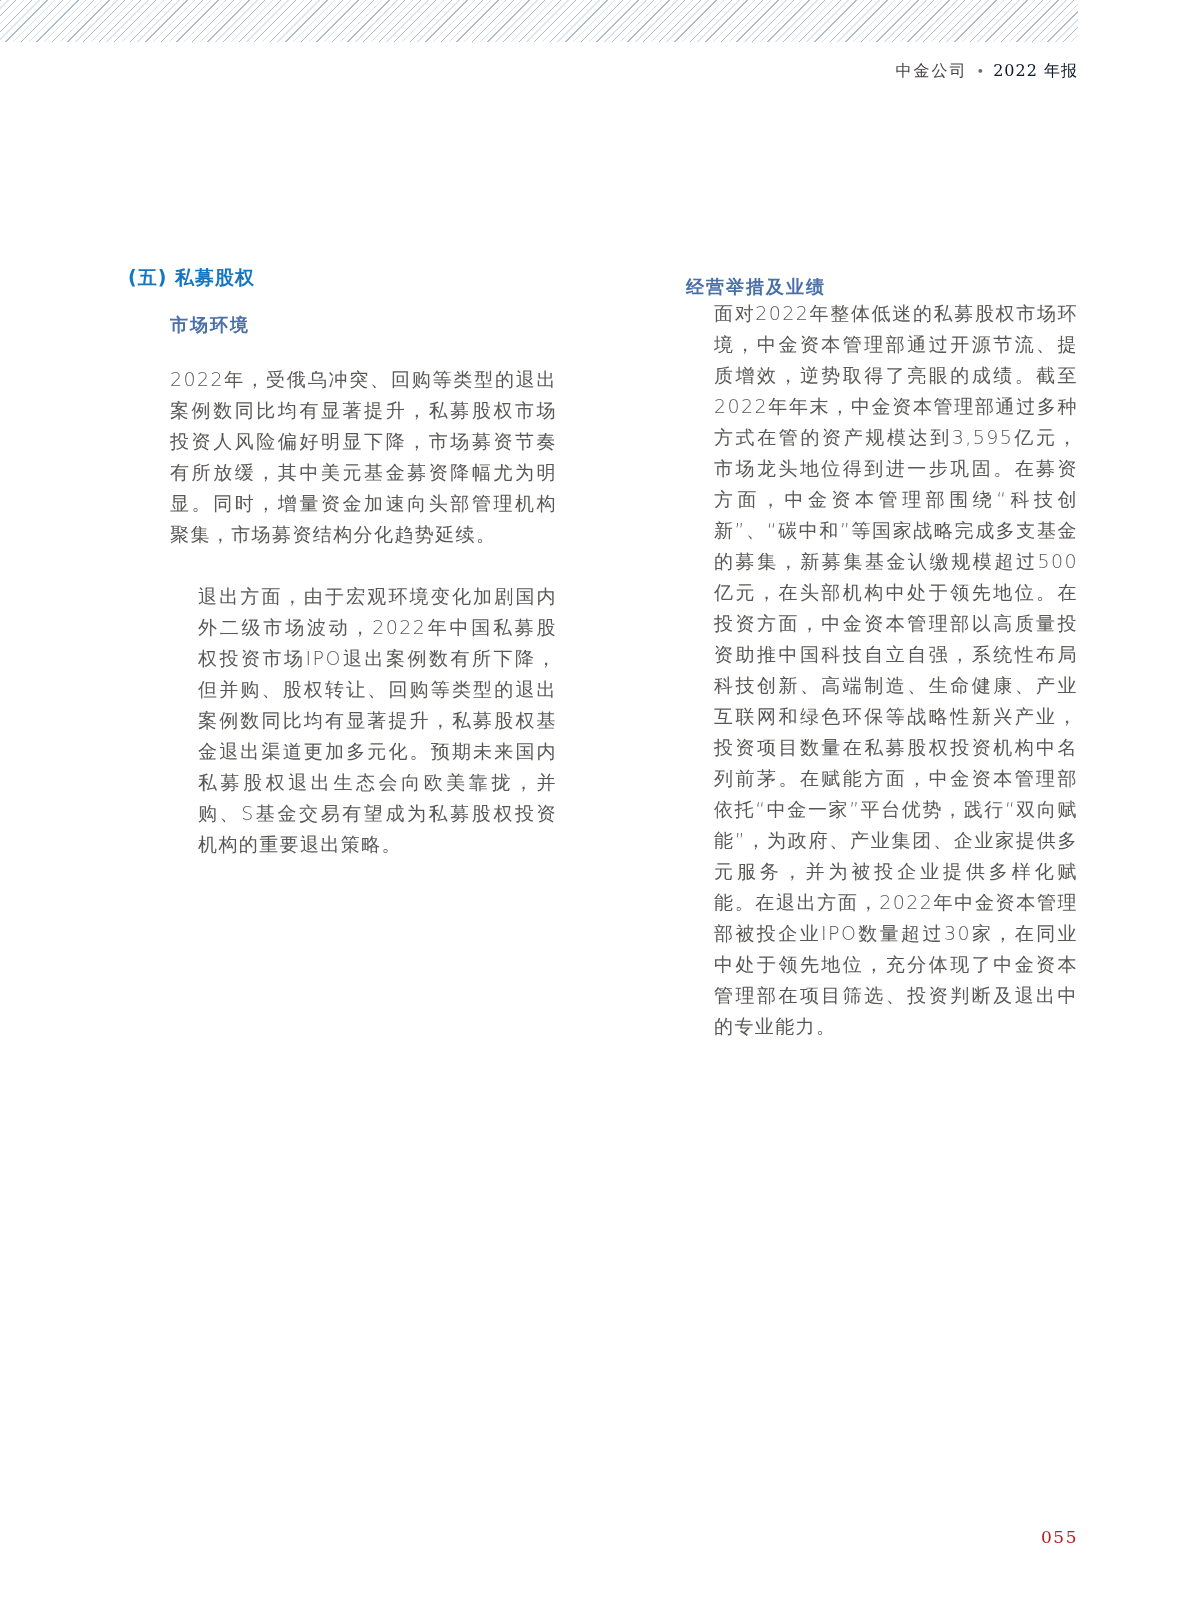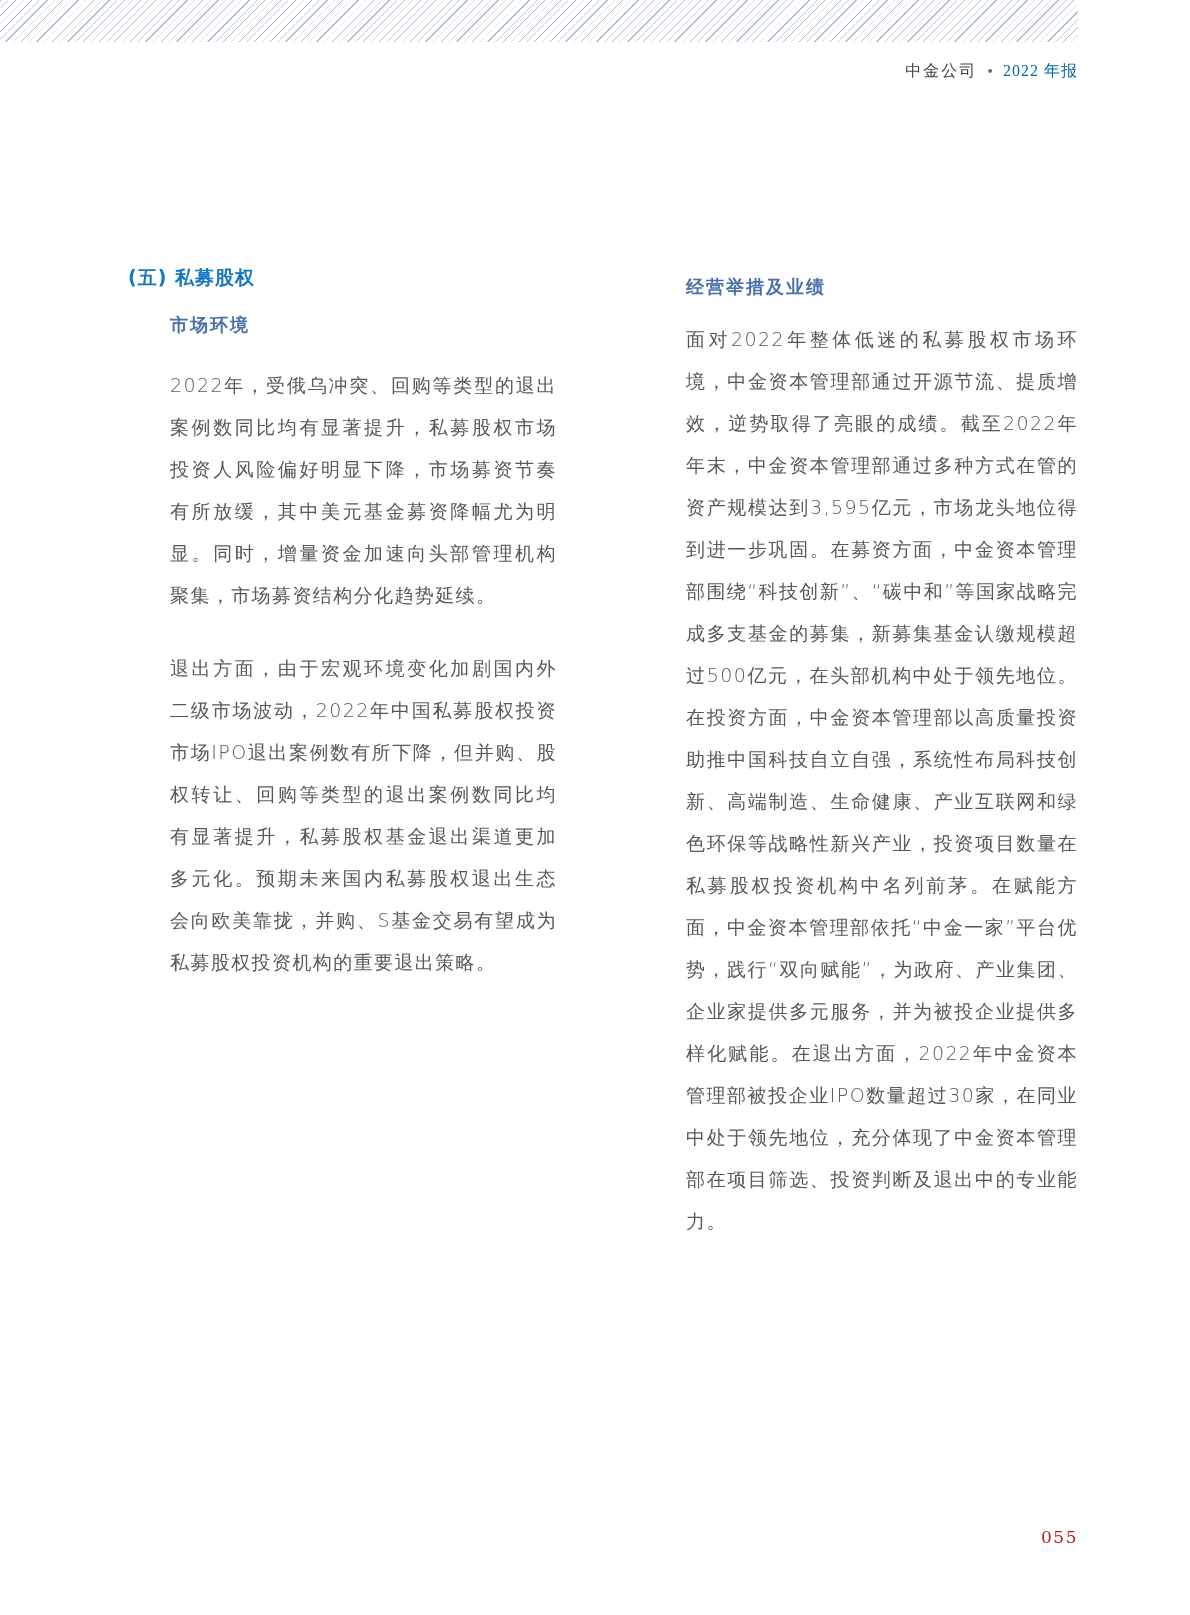--- a/index.html
+++ b/index.html
@@ -34,21 +34,21 @@
     position: absolute;
     top: 60px;
     right: 112px;
     font-family: "DejaVu Serif", "Liberation Serif", serif;
     font-size: 16px;
     line-height: 22px;
     white-space: nowrap;
   }
   .header .company { color: #474243; letter-spacing: 2px; margin-top: 40px; }
   .header .bullet  { color: #6f6b6b; margin: 0 9px; font-size: 13px; }
-  .header .report  { color: #0369a1; letter-spacing: 1px; font-family: Liberation Serif, serif; }
+  .header .report  { color: #0f172a; letter-spacing: 1px; }
 
   .col { position: absolute; }
   .col-left  { left: 128px; top: 263px; width: 429px; }
   .col-right { left: 686px; top: 276px; width: 392px; }
 
   h2.section-heading {
     margin: 0;
     font-size: 19px;
     line-height: 28px;
     font-weight: bold;
@@ -59,33 +59,33 @@
 
   h3.sub-heading {
     margin: 0;
     font-size: 18px;
     line-height: 22px;
     font-weight: bold;
     color: #4a70a8;
     letter-spacing: 2px;
   }
   .col-left h3.sub-heading  { margin-bottom: 28px; }
-  .col-right h3.sub-heading { margin-bottom: 20px; }
+  .col-right h3.sub-heading { }
 
   p.body-para {
     margin: 0 0 31px 0;
     font-size: 19px;
-    line-height: 42px;
+    line-height: 31px;
     color: #5a5857;
     font-weight: 300;
     letter-spacing: 1.4px;
     text-align: justify;
     text-justify: inter-character;
   }
-  p.body-para:last-child { margin-bottom: 0; }
+  p.body-para:last-child { margin-bottom: 0; margin-left: 28px; }
 
   .page-number {
     position: absolute;
     top: 1527px;
     right: 112px;
     font-family: "DejaVu Serif", "Liberation Serif", serif;
     font-size: 17px;
     color: #b91c1c;
     letter-spacing: 1.5px;
   }

